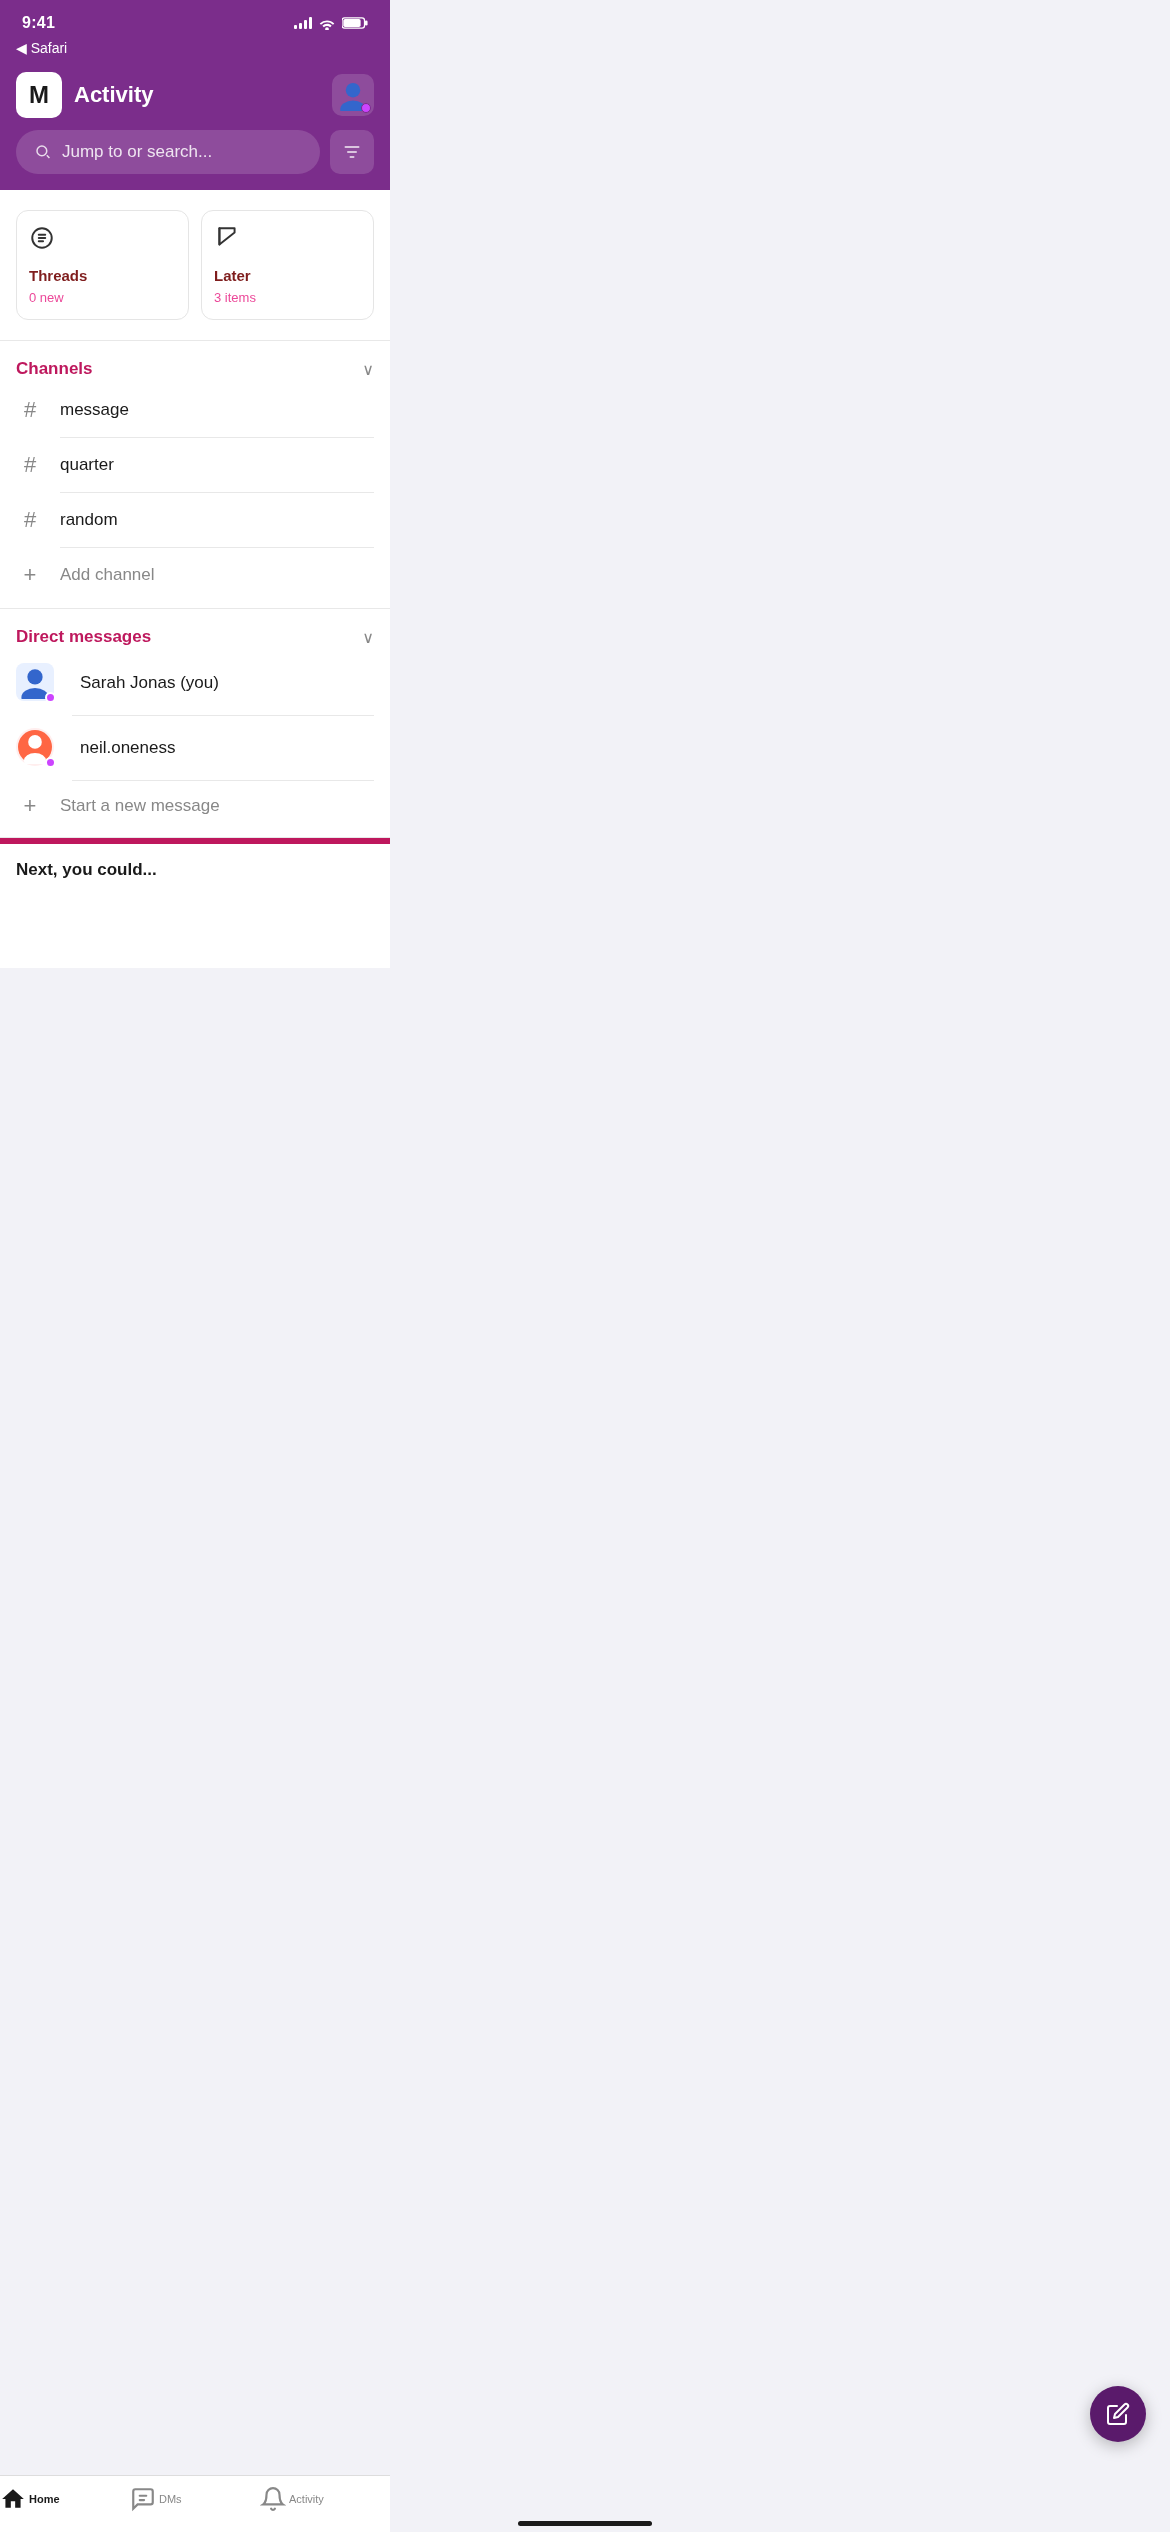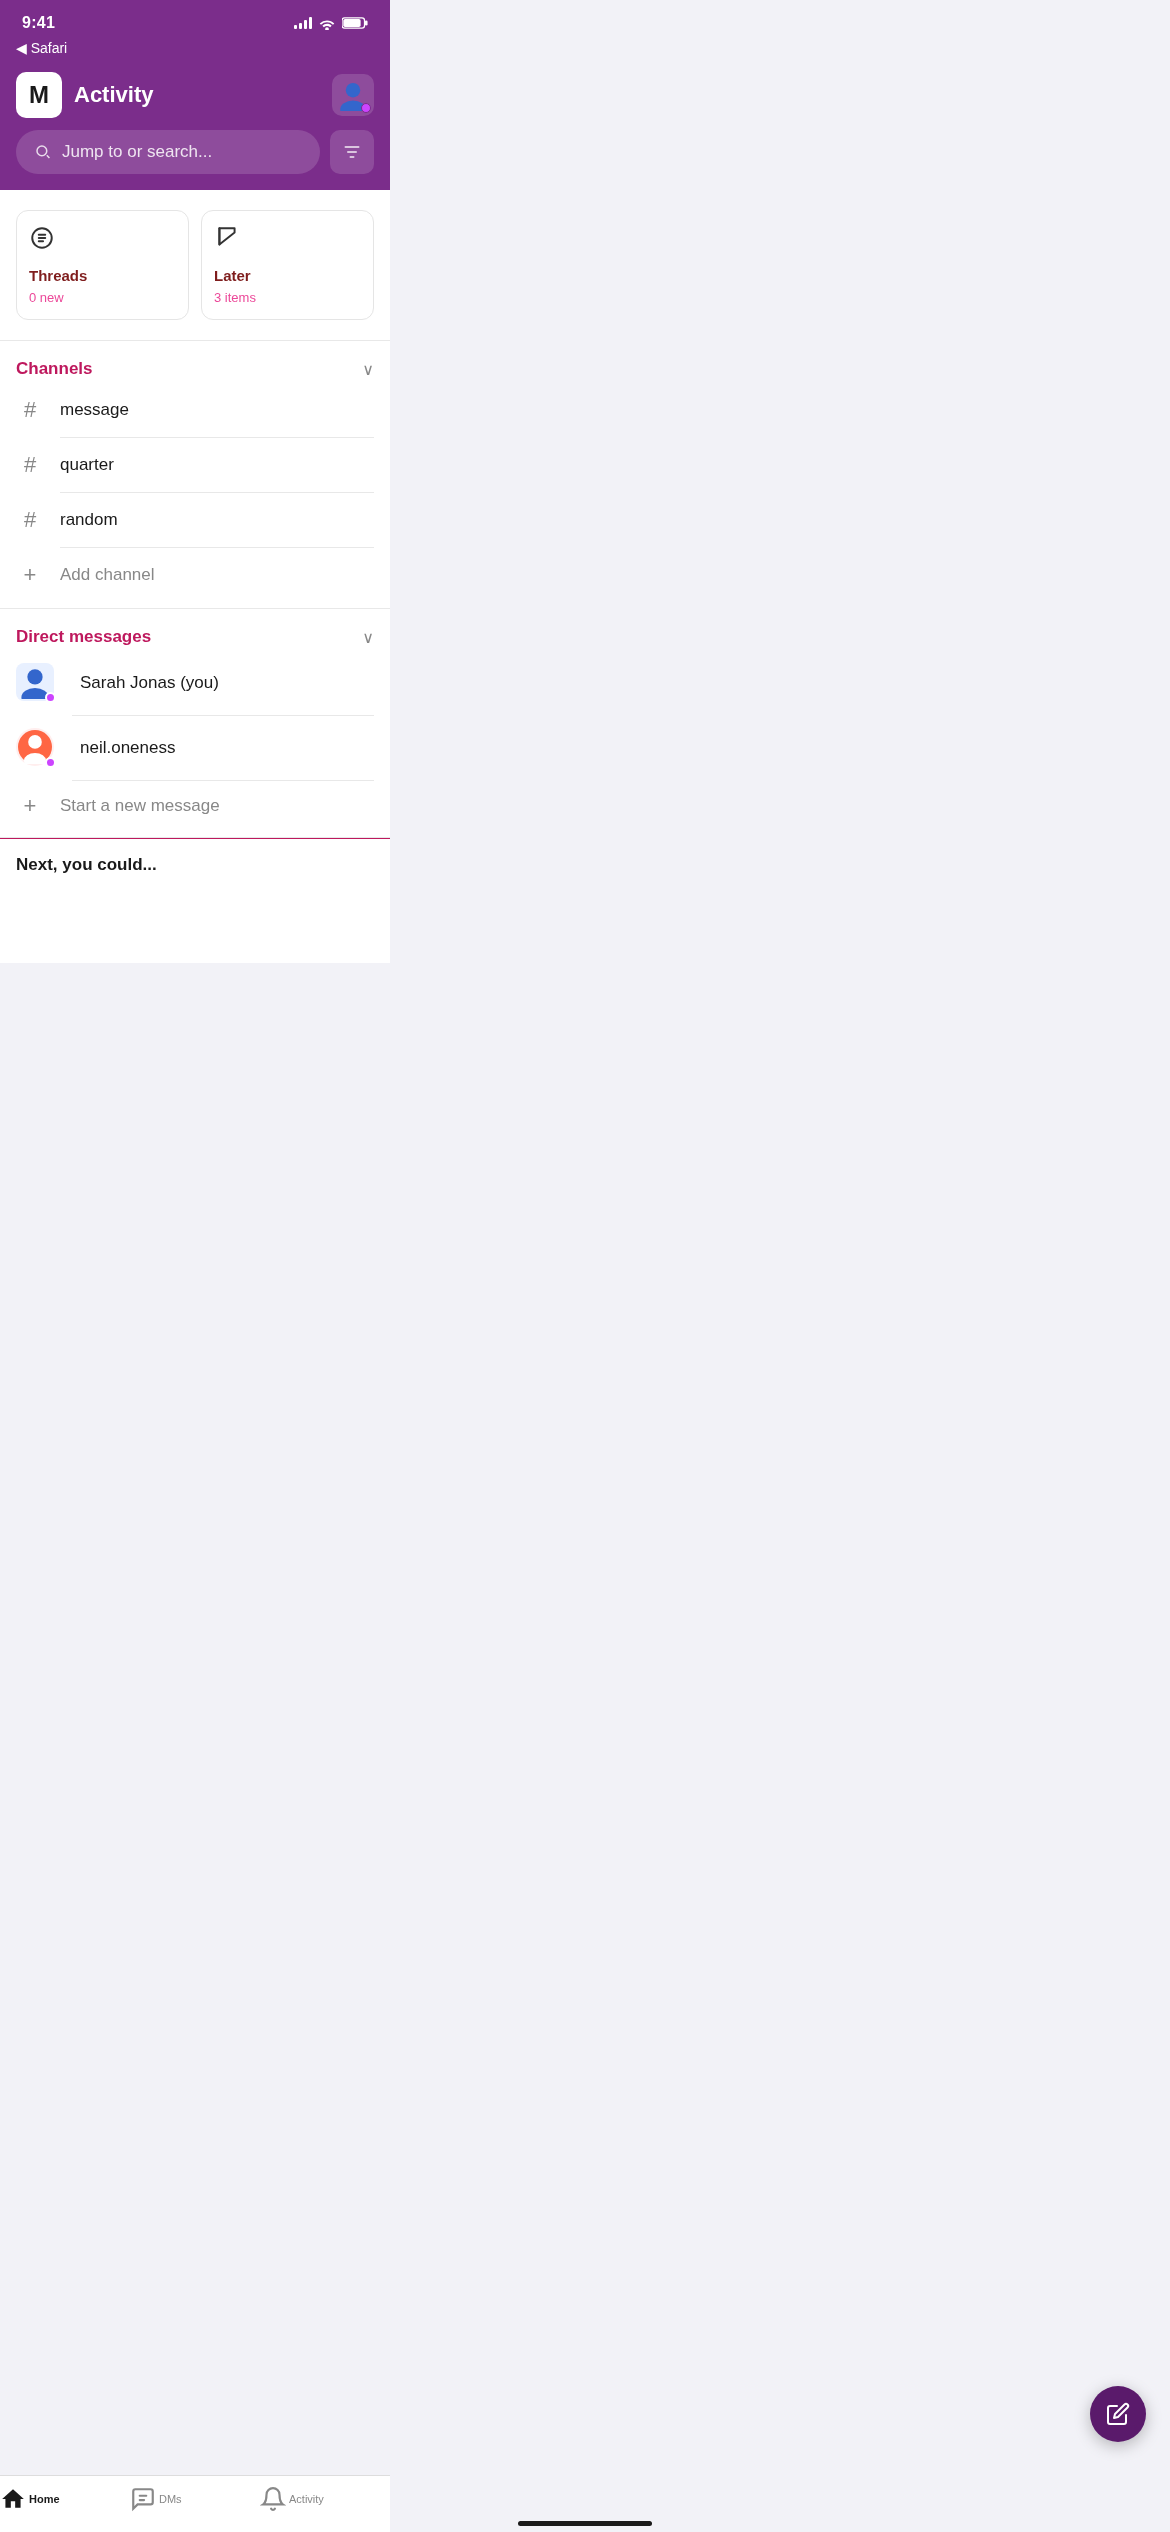--- a/index.html
+++ b/index.html
@@ -272,21 +272,21 @@
     }
     .dm-name {
       font-size: 17px;
       color: #1a1a1a;
       margin-left: 8px;
     }
 
     
     .next-section {
       padding: 16px 16px 8px;
-      border-top: 1px solid #be185d;
+      border-top: 6px solid #be185d;
     }
     .next-title {
       font-size: 17px;
       font-weight: 700;
       color: #1a1a1a;
     }
 
     
     .fab {
       position: fixed;

